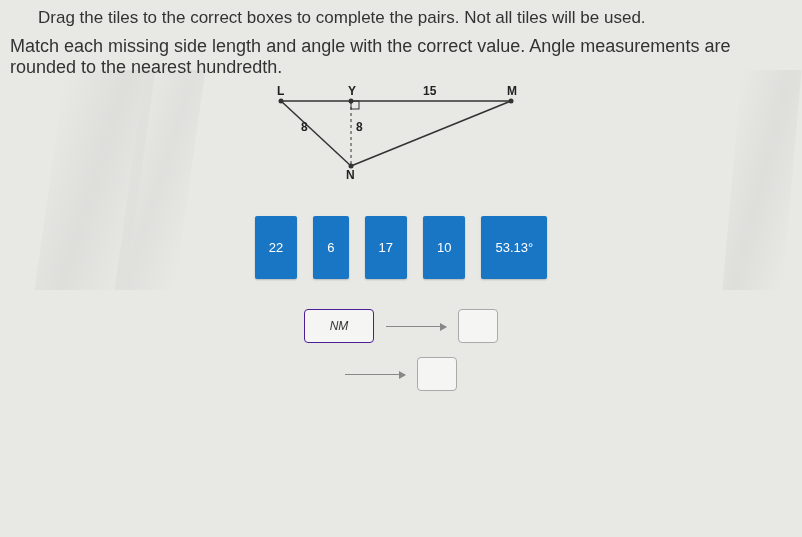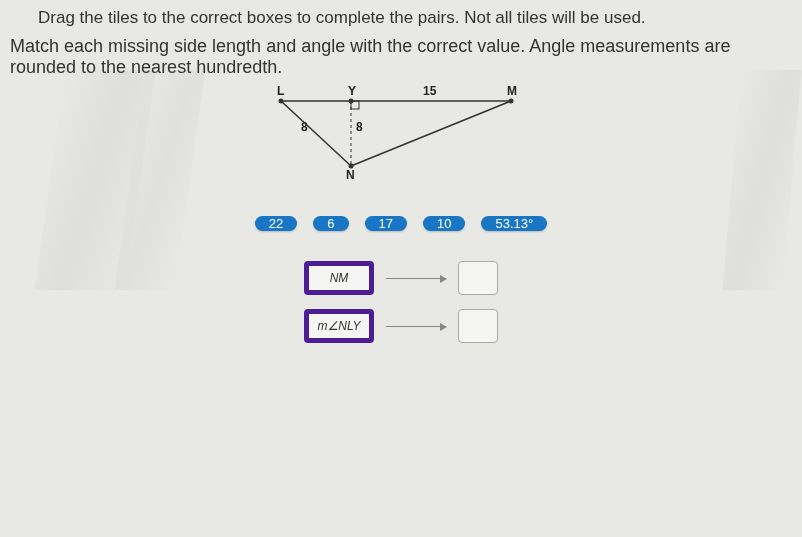--- a/index.html
+++ b/index.html
@@ -42,43 +42,43 @@
       display: flex;
       justify-content: center;
       gap: 16px;
       margin: 30px 0 30px 0;
       flex-wrap: nowrap;
     }
     .tile {
       background: #1976c5;
       color: #fff;
       font-size: 13px;
-      padding: 0 14px;
-      border-radius: 13px;
+      padding: 24px 14px;
+      border-radius: 2px;
       cursor: grab;
       user-select: none;
       min-width: 30px;
       text-align: center;
       box-shadow: 0 1px 2px rgba(0,0,0,0.2);
     }
     .pairs {
       display: flex;
       flex-direction: column;
       align-items: center;
       gap: 14px;
     }
     .pair-row {
       display: flex;
       align-items: center;
       gap: 12px;
     }
     .label-box {
       width: 70px;
       height: 34px;
-      border: 5px solid #4c1d95;
+      border: 1px solid #4c1d95;
       border-radius: 4px;
       background: #f5f5f3;
       display: flex;
       align-items: center;
       justify-content: center;
       font-size: 12px;
       font-style: italic;
       color: #333;
     }
     .arrow {
@@ -148,21 +148,20 @@
   <div class="tile">53.13°</div>
 </div>
 
 <div class="pairs">
   <div class="pair-row">
     <div class="label-box">NM</div>
     <div class="arrow"></div>
     <div class="drop-box"></div>
   </div>
   <div class="pair-row">
-    <div class="label-box">m∠NLY</div>
     <div class="arrow"></div>
     <div class="drop-box"></div>
   </div>
 </div>
 
 <div class="glare glare1"></div>
 <div class="glare glare2"></div>
 <div class="glare glare3"></div>
 
 </body></html>

